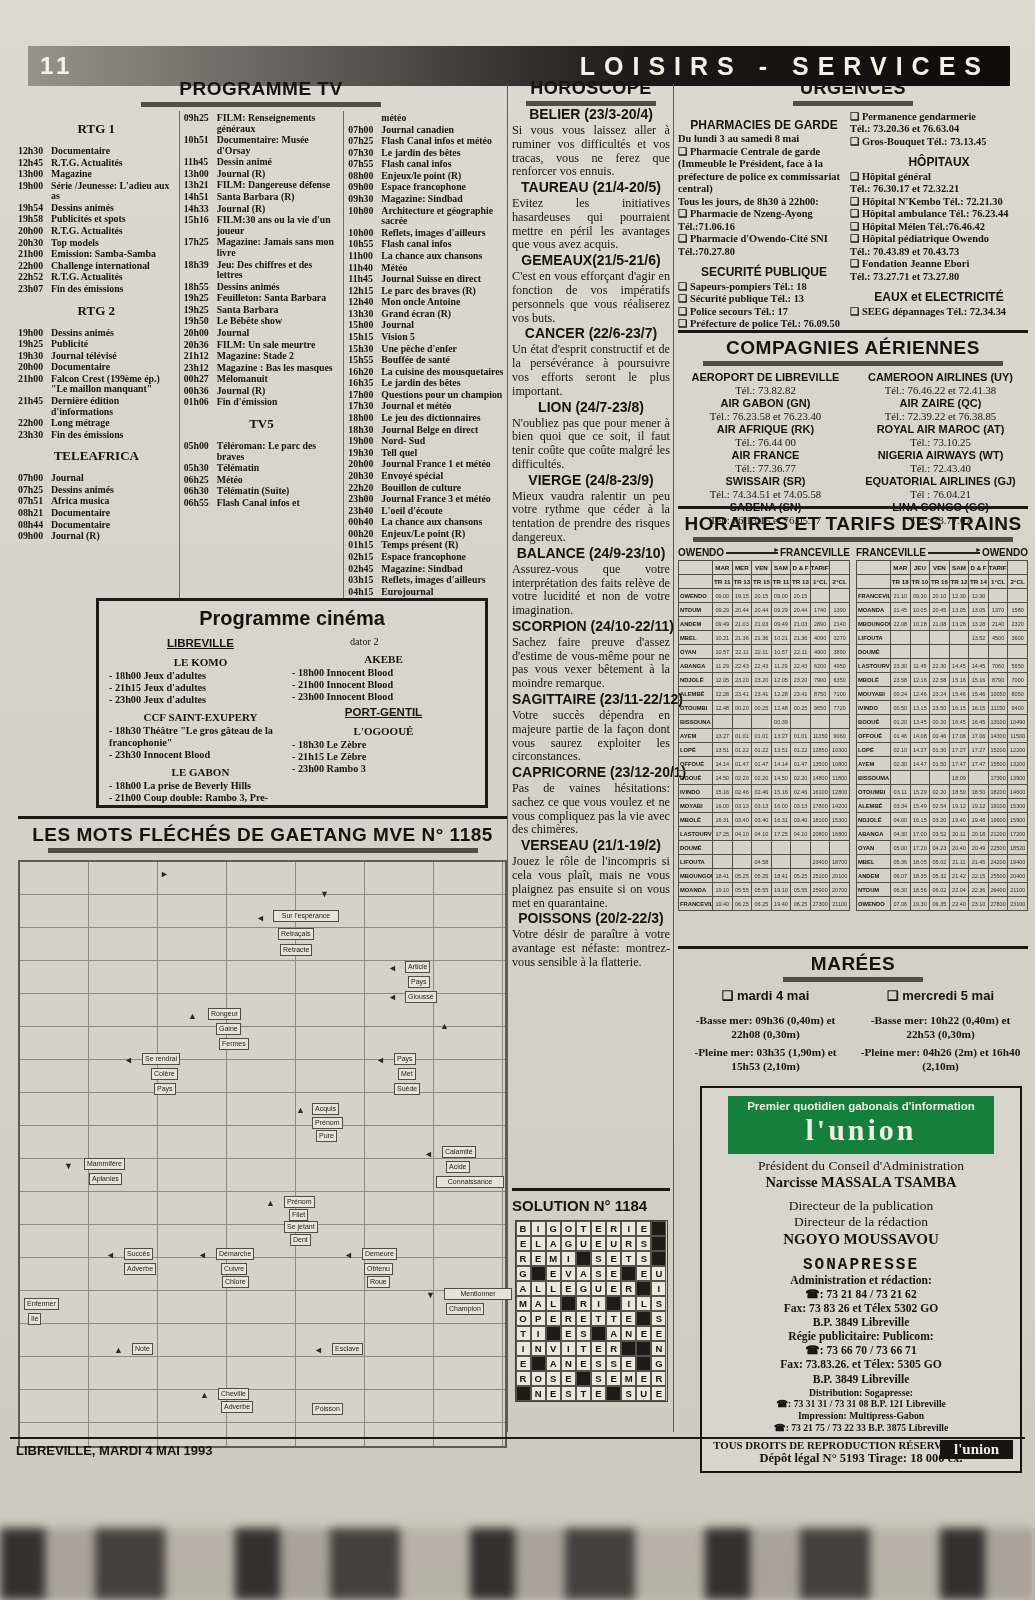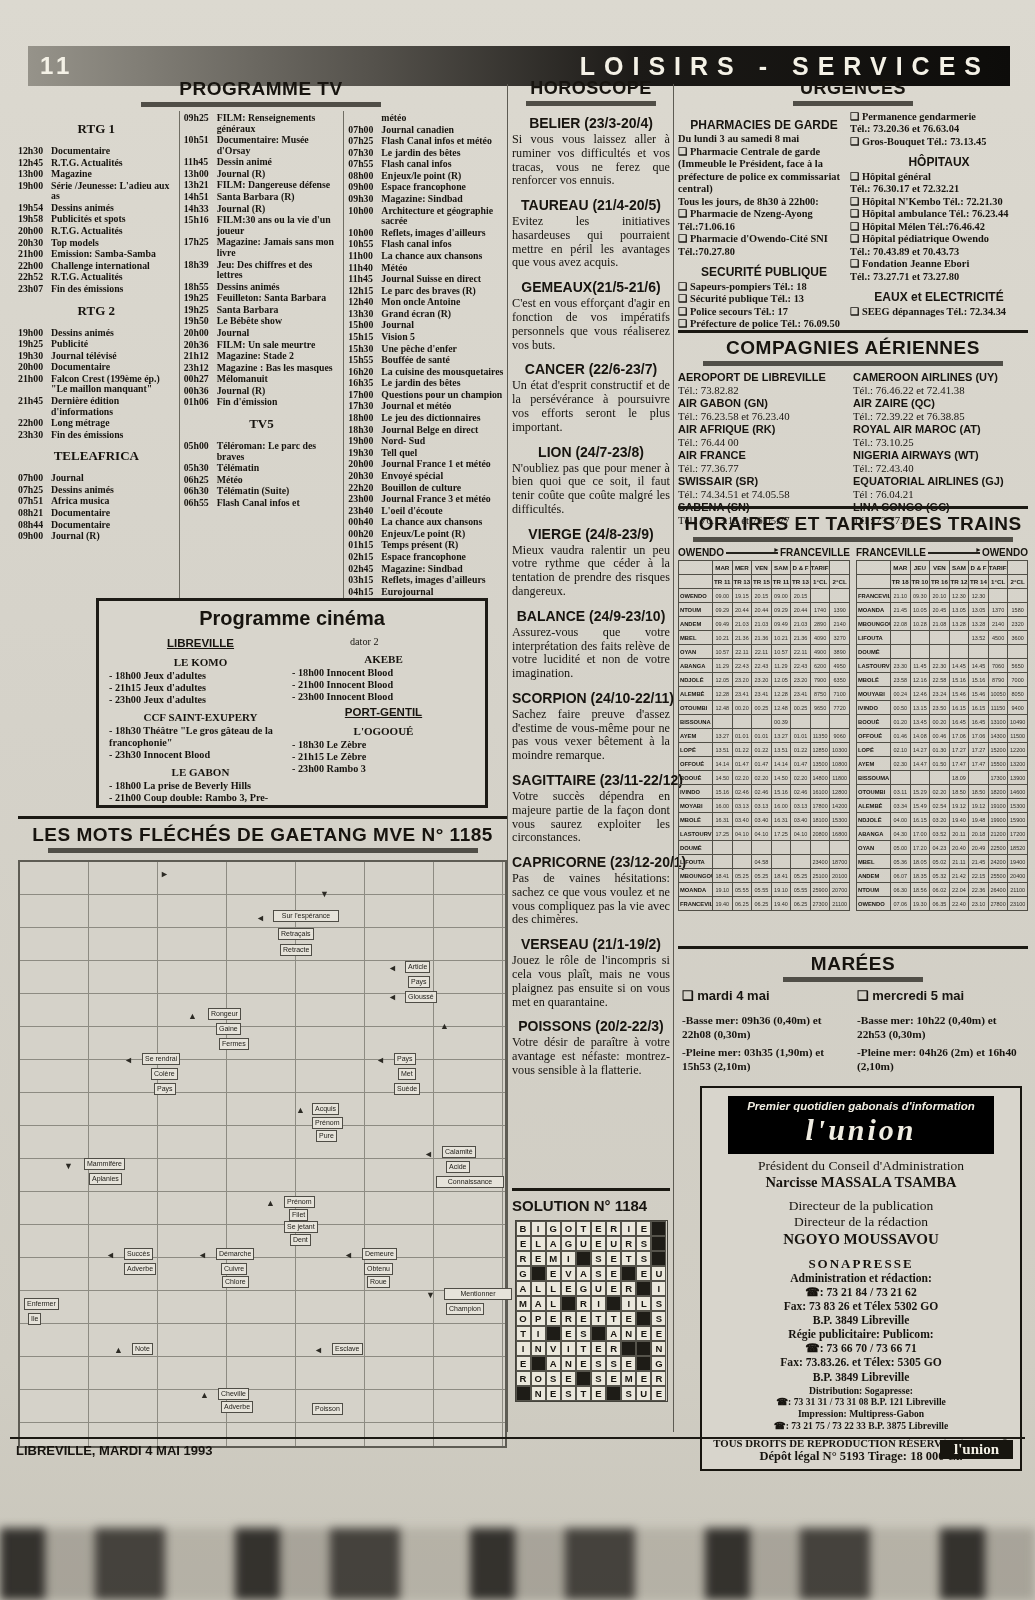--- a/index.html
+++ b/index.html
@@ -45,21 +45,21 @@
   #grid{position:relative;margin-top:7px;height:588px;border:2px solid #5e5c54;box-sizing:border-box;background-color:#d5d2c9;
         background-image:repeating-linear-gradient(90deg,transparent 0 68px,#8d8b82 68px 69px),
                          repeating-linear-gradient(180deg,transparent 0 32px,#8d8b82 32px 33px);}
   .clue{position:absolute;background:#e6e3da;border:1px solid #4f4d46;font-family:"Liberation Sans",sans-serif;
         font-size:7px;line-height:1.1;padding:1px 2px;text-align:center;max-width:62px;color:#1d1b16;}
   .clue[data-type="arr"]{background:none;border:none;font-size:9px;padding:0;color:#2c2a24;}
   
   #horo{position:absolute;left:512px;top:78px;width:158px;}
   #horo .shead{font-size:18px;}
   #horo .sbar{width:130px;}
-  .sign{margin-top:9px;}
+  .sign{}
   .sign-name{font-family:"Liberation Sans",sans-serif;font-weight:bold;font-size:14px;text-align:center;margin-bottom:2px;white-space:nowrap;}
   .sign-text{font-size:12.2px;line-height:1.13;text-align:justify;}
   
   #solution{position:absolute;left:512px;top:1188px;width:158px;}
   .sol-title{font-family:"Liberation Sans",sans-serif;font-weight:bold;font-size:15px;text-align:left;margin:6px 0 6px;}
   .sol-grid{width:151px;margin:0 auto;border:1px solid #45433c;}
   .sol-row{display:flex;height:15px;}
   .sol-cell{width:15.1px;height:15px;box-sizing:border-box;border:0.5px solid #55534b;background:#eae7dc;
             font-family:"Liberation Sans",sans-serif;font-weight:bold;font-size:9.5px;line-height:14px;text-align:center;}
   .sol-cell[data-ch="#"]{background:#1e1c17;color:transparent;}
@@ -71,54 +71,54 @@
   .urg-col{font-size:10.4px;line-height:1.2;}
   .urg-col.c0{width:172px;}
   .urg-col.c1{flex:1;}
   .urg-h{font-family:"Liberation Sans",sans-serif;font-weight:bold;font-size:12px;text-align:center;margin:7px 0 1px;}
   .urg-h:empty{display:none;margin:0;}
   .urg-line{font-weight:bold;}
   
   #air{position:absolute;left:678px;top:330px;width:350px;border-top:3px solid #1b1913;padding-top:4px;}
   #air .sbar{width:300px;}
   .air-cols{display:flex;margin-top:5px;}
-  .air-col{width:50%;}
+  .air-col{width:50%;text-align:center;}
   .air-name{font-family:"Liberation Sans",sans-serif;font-weight:bold;font-size:11px;line-height:1.15;}
   .air-tel{font-size:10.8px;line-height:1.15;margin-bottom:1px;}
   
   #trains{position:absolute;left:678px;top:506px;width:350px;border-top:3px solid #1b1913;padding-top:4px;}
   #trains .sbar{width:320px;}
   .tt-wrap{display:flex;gap:6px;margin-top:5px;}
   .tt{width:172px;}
   .tt-route{display:flex;align-items:center;font-family:"Liberation Sans",sans-serif;font-weight:bold;font-size:10px;margin-bottom:2px;}
   .tt-dash{flex:1;border-bottom:2px solid #24221c;margin:0 2px;height:0;position:relative;}
   .tt-dash:after{content:"►";position:absolute;right:-2px;top:-6px;font-size:7px;}
   .tt table{width:100%;border-collapse:collapse;table-layout:fixed;}
   .tt th,.tt td{border:1px solid #504e46;height:13px;padding:0;overflow:hidden;white-space:nowrap;text-align:center;}
   .tt th.st{width:32px;text-align:left;font-family:"Liberation Sans",sans-serif;font-weight:bold;font-size:5.8px;padding-left:1px;text-transform:uppercase;}
   .tt thead th{font-family:"Liberation Sans",sans-serif;font-weight:bold;font-size:6.2px;}
   .tt td{font-family:"Liberation Sans",sans-serif;font-size:5.5px;color:#2c2a24;}
   
   #marees{position:absolute;left:678px;top:946px;width:350px;border-top:3px solid #1b1913;padding-top:4px;}
   #marees .sbar{width:140px;}
   .mar-cols{display:flex;margin-top:6px;}
-  .mar-col{width:50%;padding:0 4px;box-sizing:border-box;}
+  .mar-col{width:50%;padding:0 4px;box-sizing:border-box;text-align:center;}
   .mar-day{font-family:"Liberation Sans",sans-serif;font-weight:bold;font-size:13px;margin-bottom:10px;}
   .mar-line{font-size:11.3px;line-height:1.25;margin-bottom:4px;font-weight:600;}
   
   #union{position:absolute;left:700px;top:1086px;width:322px;border:2px solid #17150f;background:#d8d5cc;
          padding:8px 6px 5px;box-sizing:border-box;text-align:center;}
-  .union-banner{background:#000000;color:#f0ede2;margin:0 20px;padding:4px 4px 7px;font-style:italic;}
+  .union-banner{background:#15803d;color:#f0ede2;margin:0 20px;padding:4px 4px 7px;}
   .union-tag{font-family:"Liberation Sans",sans-serif;font-weight:bold;font-size:11.5px;}
   .union-logo{font-weight:bold;font-size:30px;letter-spacing:3px;margin-top:1px;}
   .u-line{font-size:13.5px;line-height:1.2;margin-top:4px;}
   .u-name{font-size:14.5px;font-weight:bold;}
   .u-dir{font-size:13.5px;line-height:1.2;margin-top:7px;}
   .u-dirname{font-size:15px;font-weight:bold;}
-  .u-co{font-family:Liberation Serif, serif;font-weight:bold;font-size:13px;letter-spacing:2px;margin-top:8px;}
+  .u-co{font-family:Liberation Mono, monospace;font-weight:bold;font-size:16px;letter-spacing:2px;margin-top:8px;}
   .u-admin div{font-size:11.6px;font-weight:bold;line-height:1.22;}
   .u-dist div{font-size:9.6px;font-weight:bold;line-height:1.22;}
   .u-rights{font-size:10.8px;font-weight:bold;margin-top:5px;}
   .u-depot{font-size:12.5px;font-weight:bold;}
   
   #footer-rule{position:absolute;left:10px;width:1015px;top:1437px;height:2px;background:#1b1913;}
   #footer-date{position:absolute;left:16px;top:1443px;font-family:"Liberation Sans",sans-serif;font-weight:bold;font-size:13px;}
   #footer-brand{position:absolute;right:22px;top:1440px;background:#17150f;color:#f2efe4;font-weight:bold;font-size:15px;padding:1px 14px;}
   #scan-strip{position:absolute;left:0;top:1528px;width:1035px;height:72px;filter:blur(5px);
       background:repeating-linear-gradient(90deg,rgba(25,23,20,.85) 0 45px,rgba(125,120,110,.45) 45px 95px,rgba(35,32,28,.8) 95px 165px,rgba(150,145,133,.4) 165px 235px);}

